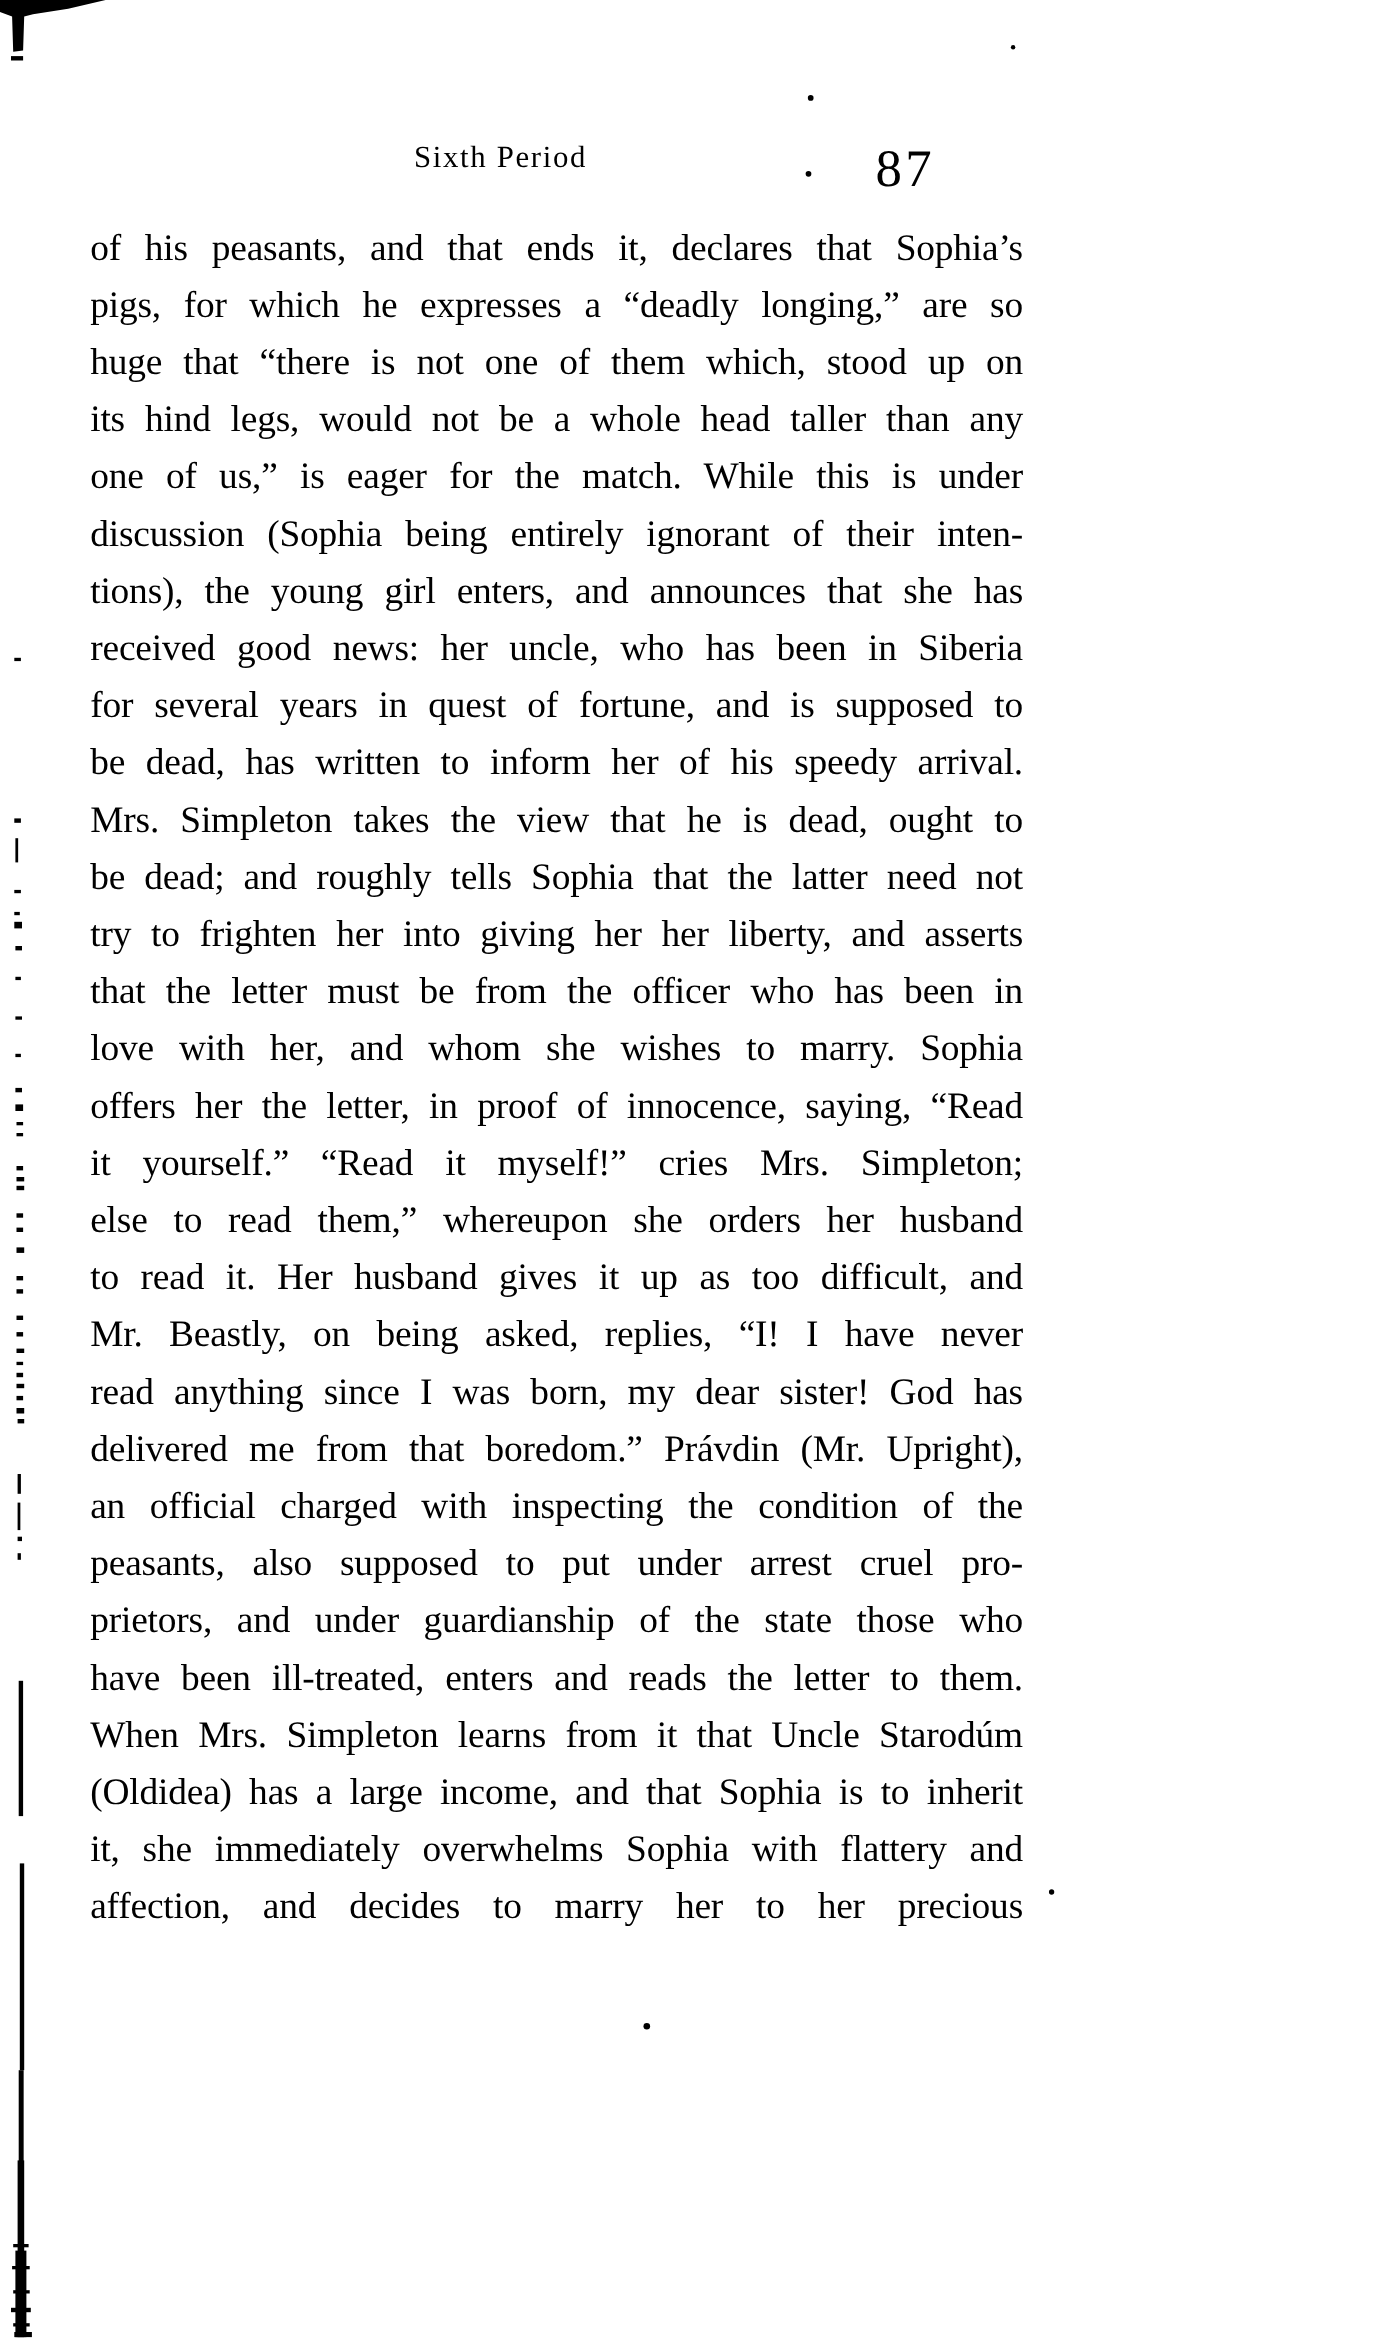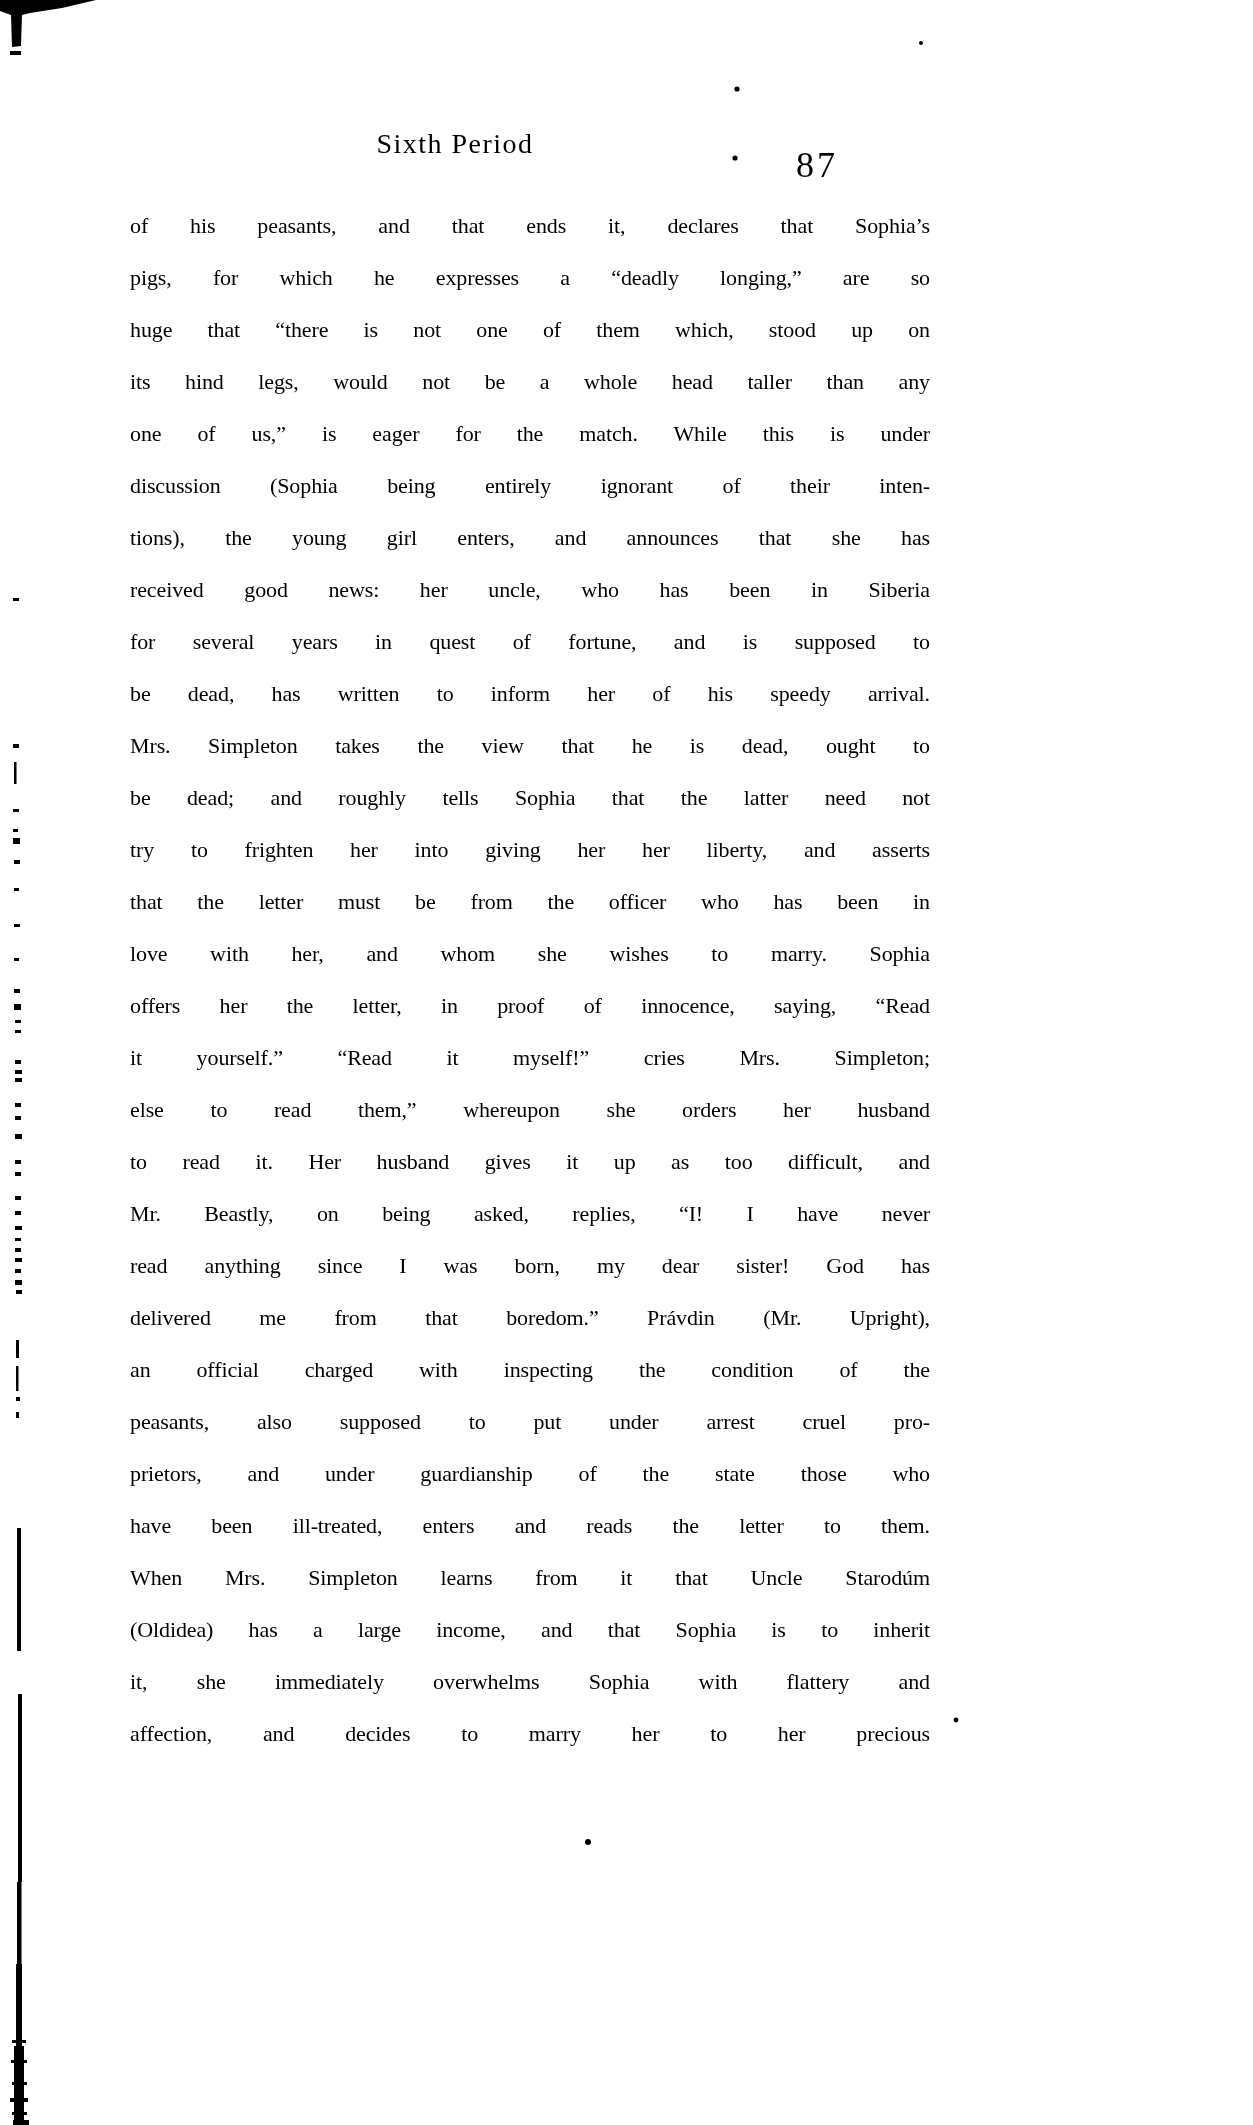--- a/index.html
+++ b/index.html
@@ -29,41 +29,40 @@
     left: 455px;
     top: 128px;
     transform: translateX(-50%);
     font-size: 28px;
     letter-spacing: 1.5px;
     white-space: nowrap;
   }
   .page-number {
     position: absolute;
     left: 796px;
-    top: 144px;
-    font-size: 36px;
+    top: 126px;
+    font-size: 48px;
     letter-spacing: 3px;
   }
   .body-text {
     position: absolute;
     left: 82px;
     top: 200px;
     width: 848px;
   }
   .text-line {
     height: 52px;
     line-height: 52px;
-    font-size: 22px;
+    font-size: 34px;
     letter-spacing: -0.005em;
     word-spacing: 0.04em;
     text-align: justify;
     text-align-last: justify;
     overflow: visible;
     white-space: normal;
-    margin-left: 48px;
   }
 </style>
 </head>
 <body>
 
 <div class="page">
 
   <svg class="artifacts" viewBox="0 0 1253 2125" xmlns="http://www.w3.org/2000/svg">
 
     <path d="M0,0 L96,0 L62,8 L30,13 L22,15 L21,46 L12,47 L11,15 L0,11 Z" fill="#000"></path>

